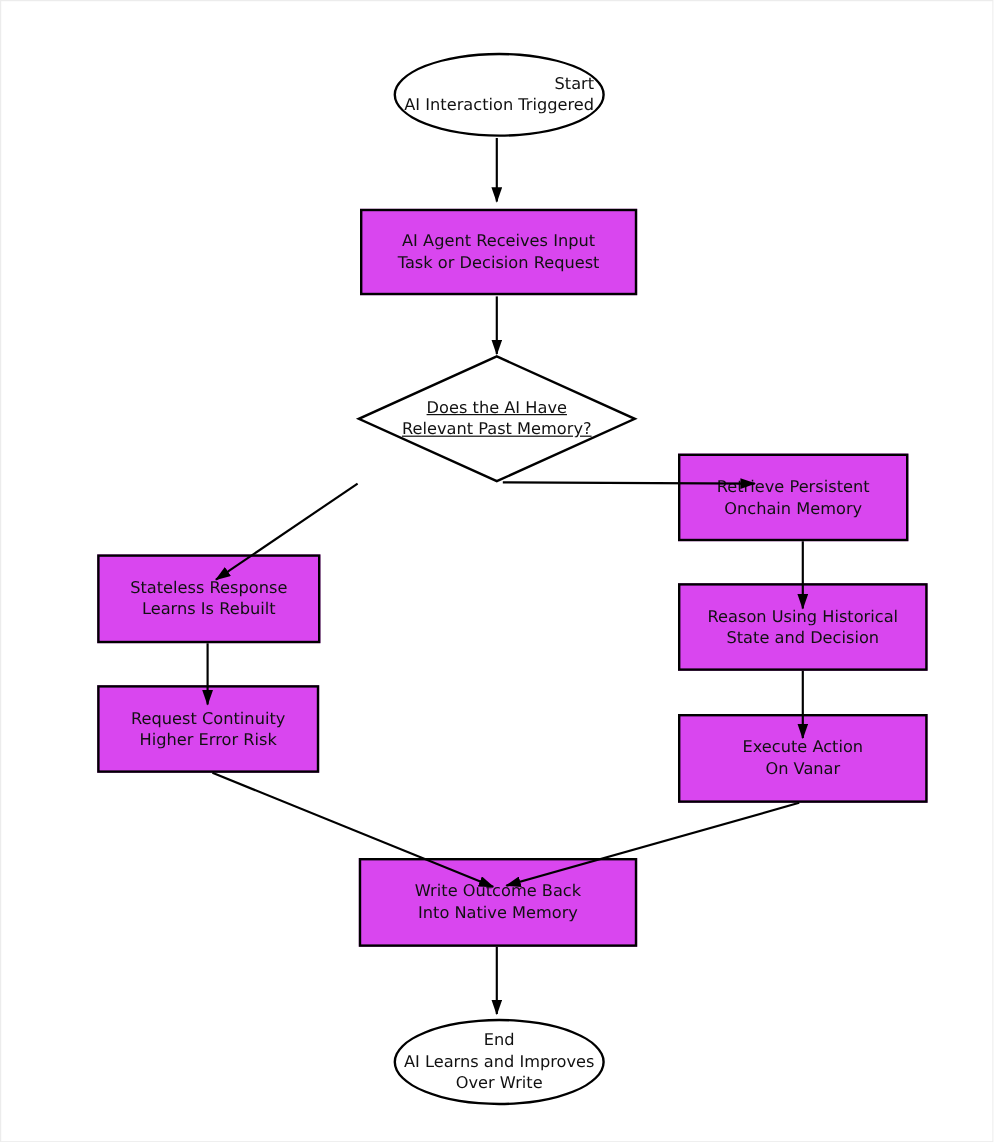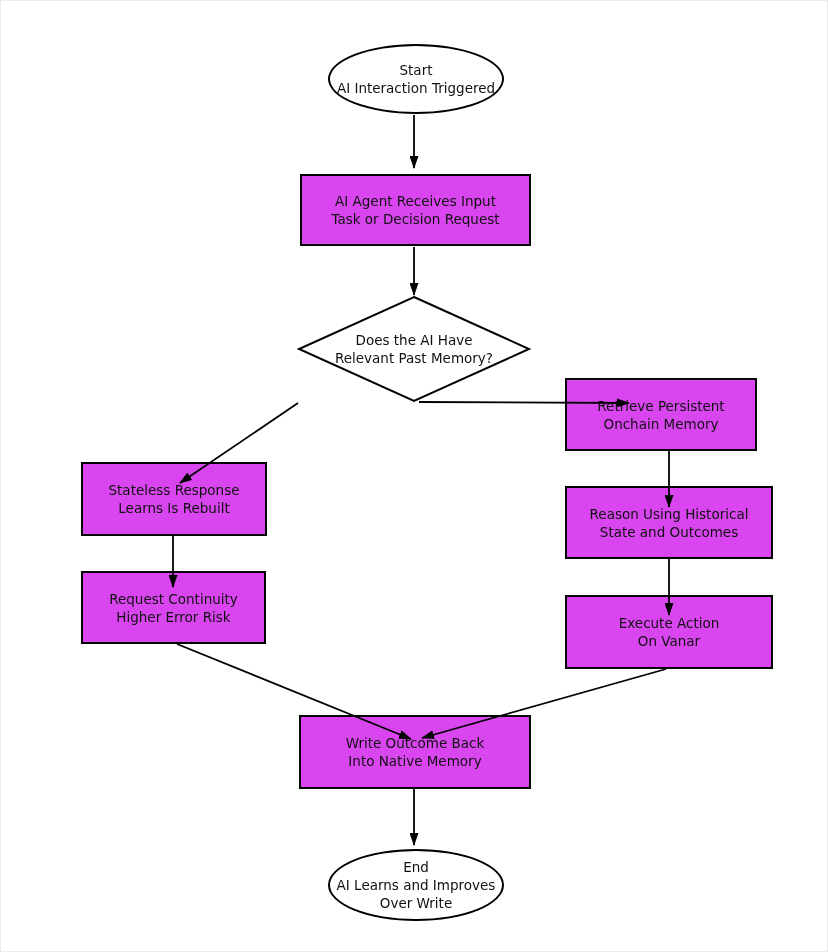--- a/index.html
+++ b/index.html
@@ -38,23 +38,23 @@
     background: #d946ef;
   }
   .shape-ellipse {
     border: 2px solid #000000;
     background: #ffffff;
     border-radius: 50%;
   }
   .shape-plain { background: transparent; }
 
   
-  .n-start    { left: 327px; top: 43px;  width: 176px; height: 70px; }
+  .n-start    { left: 327px; top: 43px;  width: 176px; height: 70px; text-align: right; }
   .n-input    { left: 299px; top: 173px; width: 231px; height: 72px; }
-  .n-decision { left: 263px; top: 322px; width: 300px; height: 52px; }
+  .n-decision { left: 263px; top: 322px; width: 300px; height: 52px; text-decoration: underline; }
   .n-retrieve { left: 564px; top: 377px; width: 192px; height: 73px; }
   .n-stateless{ left: 80px;  top: 461px; width: 186px; height: 74px; }
   .n-limited  { left: 80px;  top: 570px; width: 185px; height: 73px; }
   .n-reason   { left: 564px; top: 485px; width: 208px; height: 73px; }
   .n-execute  { left: 564px; top: 594px; width: 208px; height: 74px; }
   .n-write    { left: 298px; top: 714px; width: 232px; height: 74px; }
   .n-end      { left: 327px; top: 848px; width: 176px; height: 72px; }
 
   .edge { stroke: #000000; stroke-width: 1.8; fill: none; }
   .diamond-shape { fill: #ffffff; stroke: #000000; stroke-width: 2; }
@@ -93,21 +93,21 @@
 Learns Is Rebuilt</span>
   </div>
 
   <div class="node shape-rect n-limited">
     <span class="label">Request Continuity
 Higher Error Risk</span>
   </div>
 
   <div class="node shape-rect n-reason">
     <span class="label">Reason Using Historical
-State and Outcomes</span>
+State and Decision</span>
   </div>
 
   <div class="node shape-rect n-write">
     <span class="label">Write Outcome Back
 Into Native Memory</span>
   </div>
 
   <div class="node shape-rect n-execute">
     <span class="label">Execute Action
 On Vanar</span>

